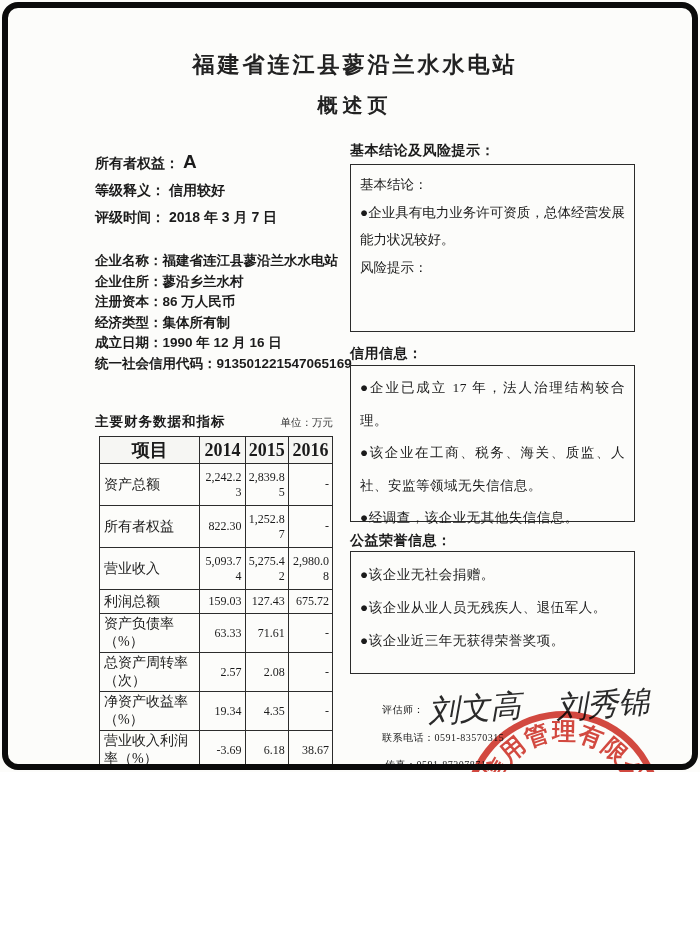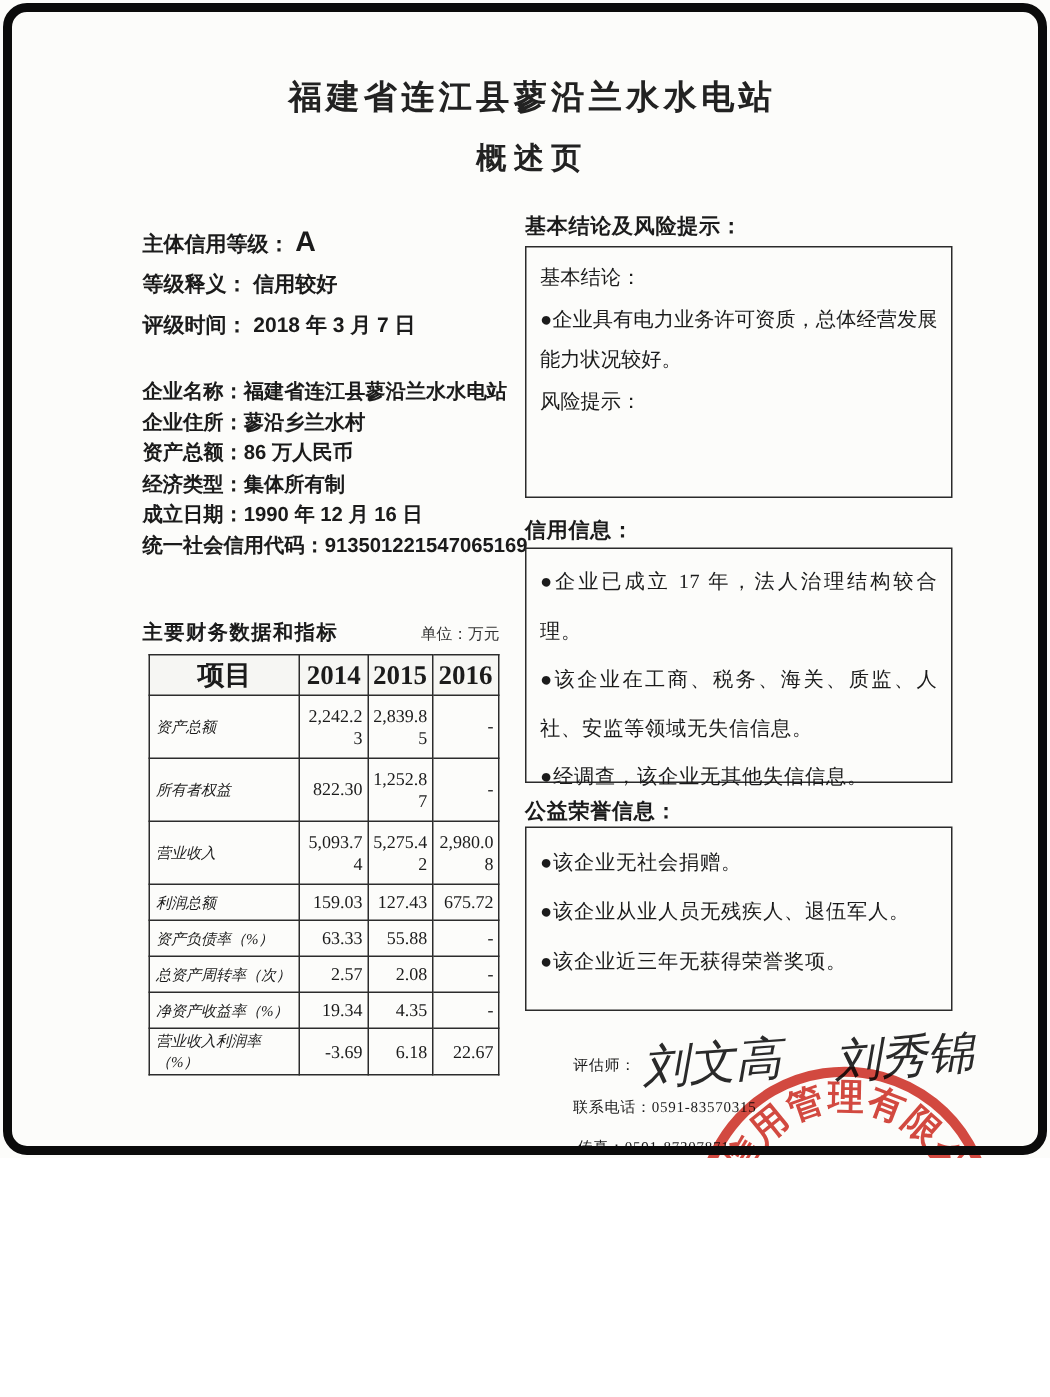--- a/index.html
+++ b/index.html
@@ -23,21 +23,21 @@
 
   .fin-title-row{position:absolute;top:413px;left:95px;width:238px;display:flex;
              justify-content:space-between;align-items:baseline;}
   .fin-title{font-weight:bold;font-size:13.5px;letter-spacing:1px;}
   .fin-unit{font-size:10.5px;color:#333;}
 
   table.fin{position:absolute;top:436px;left:99px;border-collapse:collapse;table-layout:fixed;width:234px;
              font-size:12px;}
   table.fin th,table.fin td{border:1.6px solid #2c2c2c;padding:1px 3px;overflow:hidden;}
   table.fin th{height:19px;font-weight:bold;text-align:center;font-size:18px;background:#f6f6f3;}
-  table.fin td.lbl{text-align:left;padding-left:4px;font-size:10px;font-style:italic;}
+  table.fin td.lbl{text-align:left;padding-left:4px;font-size:14px;}
   table.fin td.num{text-align:right;word-break:break-all;line-height:15px;}
   tr.tall td{height:39px;}
   tr.short td{height:21px;}
   .c-lbl{width:100px;} .c-y1{width:45px;} .c-y2{width:43px;} .c-y3{width:44px;}
 
   .sec-heading{position:absolute;left:350px;font-family:"Liberation Sans","DejaVu Sans",sans-serif;
              font-weight:bold;font-size:14px;letter-spacing:0.5px;}
   .info-box{position:absolute;left:350px;width:285px;border:1.8px solid #2b2b2b;
              padding:6px 9px;box-sizing:border-box;font-size:13.5px;text-align:justify;}
   .info-box p{margin:0;}
@@ -66,37 +66,37 @@
 <body>
 
 <div class="page">
   <div class="frame"></div>
 
   <div class="doc-title">福建省连江县蓼沿兰水水电站</div>
   <div class="doc-subtitle">概述页</div>
 
   <div class="rating-block">
     <div>
-      <span>主体信用等级：</span>
+      <span>所有者权益：</span>
       <span class="grade">A</span>
     </div>
     <div>
       <span>等级释义：</span>
       <span>信用较好</span>
     </div>
     <div>
       <span>评级时间：</span>
       <span>2018 年 3 月 7 日</span>
     </div>
   </div>
 
   <div class="company-block">
     <div><span>企业名称：</span><span>福建省连江县蓼沿兰水水电站</span></div>
     <div><span>企业住所：</span><span>蓼沿乡兰水村</span></div>
-    <div><span>资产总额：</span><span>86 万人民币</span></div>
+    <div><span>注册资本：</span><span>86 万人民币</span></div>
     <div><span>经济类型：</span><span>集体所有制</span></div>
     <div><span>成立日期：</span><span>1990 年 12 月 16 日</span></div>
     <div><span>统一社会信用代码：</span><span>913501221547065169</span></div>
   </div>
 
   <div class="fin-title-row">
     <span class="fin-title">主要财务数据和指标</span>
     <span class="fin-unit">单位：万元</span>
   </div>
 
@@ -134,40 +134,40 @@
     </tr>
     <tr class="short">
       <td class="lbl">利润总额</td>
       <td class="num">159.03</td>
       <td class="num">127.43</td>
       <td class="num">675.72</td>
     </tr>
     <tr class="short">
       <td class="lbl">资产负债率（%）</td>
       <td class="num">63.33</td>
-      <td class="num">55.88</td>
+      <td class="num">71.61</td>
       <td class="num">-</td>
     </tr>
     <tr class="short">
       <td class="lbl">总资产周转率（次）</td>
       <td class="num">2.57</td>
       <td class="num">2.08</td>
       <td class="num">-</td>
     </tr>
     <tr class="short">
       <td class="lbl">净资产收益率（%）</td>
       <td class="num">19.34</td>
       <td class="num">4.35</td>
       <td class="num">-</td>
     </tr>
     <tr class="short">
       <td class="lbl">营业收入利润率（%）</td>
       <td class="num">-3.69</td>
       <td class="num">6.18</td>
-      <td class="num">22.67</td>
+      <td class="num">38.67</td>
     </tr>
   </tbody>
     </table>
 
   <div class="sec-heading h1">基本结论及风险提示：</div>
   <div class="info-box box1">
     <p>基本结论：</p>
     <p>●企业具有电力业务许可资质，总体经营发展能力状况较好。</p>
     <p>风险提示：</p>
   </div>

